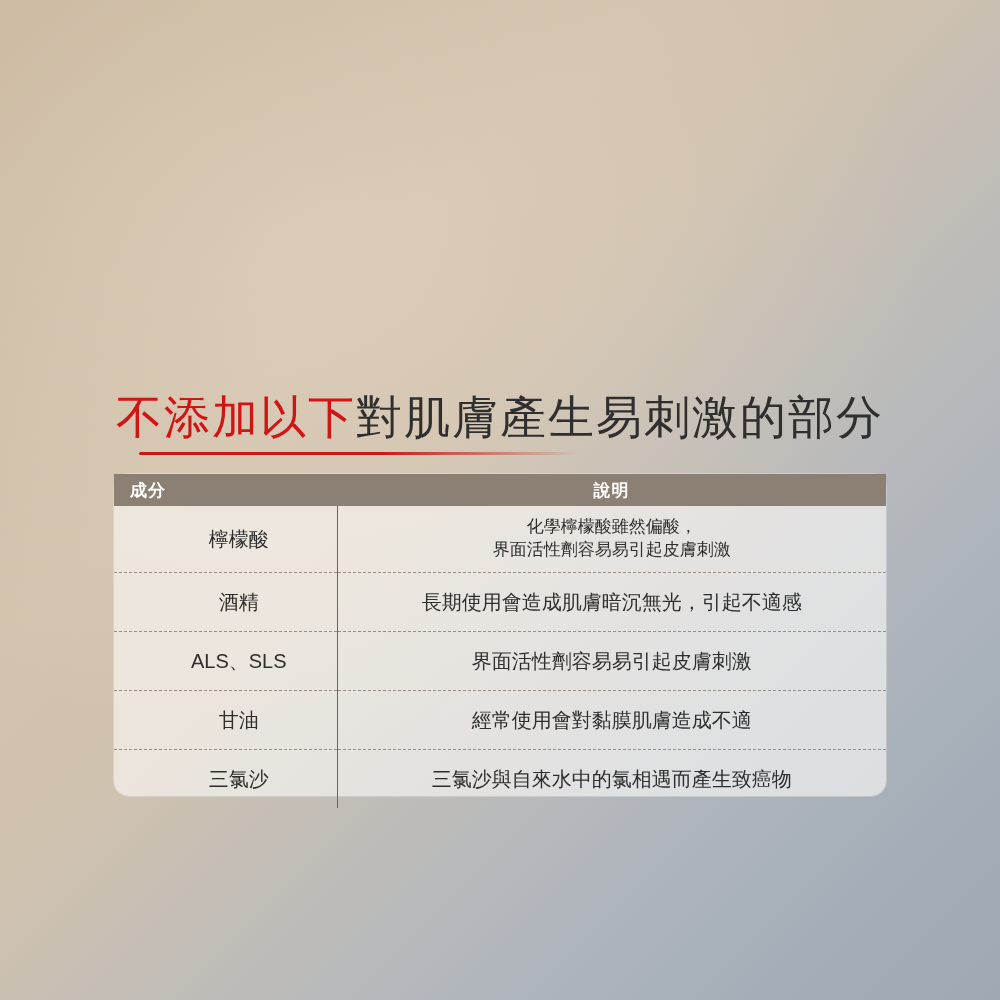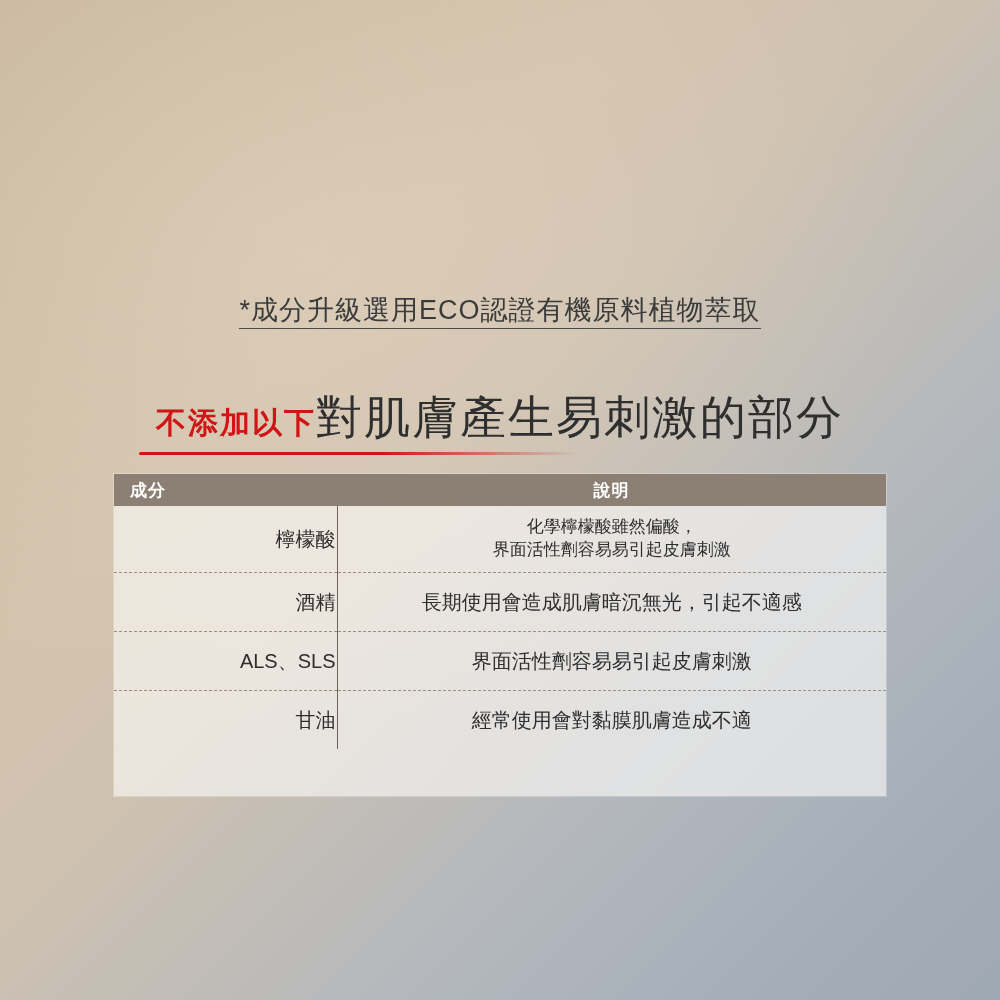--- a/index.html
+++ b/index.html
@@ -56,24 +56,24 @@
   .headline {
     position: absolute;
     top: 394px;
     left: 0;
     width: 1000px;
     text-align: center;
     white-space: nowrap;
     line-height: 1;
   }
   .headline .red {
-    font-size: 30px;
+    font-size: 46px;
     color: #d01515;
     letter-spacing: 2px;
-    font-weight: 700;
+    font-weight: 400;
   }
   .headline .dark {
     font-size: 46px;
     color: #2f2f2f;
     letter-spacing: 2px;
     font-weight: 400;
     margin-top: 35px;
   }
   .headline-rule {
     position: absolute;
@@ -86,20 +86,21 @@
   }
 
   .table-wrap {
     position: absolute;
     top: 474px;
     left: 114px;
     width: 772px;
     height: 322px;
     background: rgba(252,250,248,0.62);
     box-shadow: 0 0 0 1px rgba(255,255,255,0.25);
+    border-radius: 15px;
   }
   table.ingredients {
     width: 100%;
     border-collapse: collapse;
     table-layout: fixed;
   }
   table.ingredients thead th {
     background: #8c7f73;
     color: #ffffff;
     font-size: 17px;
@@ -120,44 +121,41 @@
     color: #333333;
     border-bottom: 1px dashed #9b8f84;
     height: 56px;
     vertical-align: middle;
   }
   table.ingredients tbody tr:last-child td {
     border-bottom: none;
   }
   table.ingredients td.name {
     padding-left: 28px;
-    text-align: right;
+    text-align: center;
     border-right: 1px solid #6f6259;
     color: #2e2e2e;
   }
   table.ingredients td.desc {
     text-align: center;
     padding: 0 18px;
     color: #2e2e2e;
     line-height: 1.35;
   }
   table.ingredients td.desc .line {
     display: block;
     font-size: 17px;
   }
   table.ingredients tr.row-0 td { height: 64px; }
 </style>
 </head>
 <body>
 
 <div class="page">
 
-  <div class="subtitle">
-    <span>*成分升級選用ECO認證有機原料植物萃取</span>
-  </div>
 
   <div class="headline">
     <span class="red">不添加以下</span><span class="dark">對肌膚產生易刺激的部分</span>
   </div>
   <div class="headline-rule"></div>
 
   <div class="table-wrap">
     <table class="ingredients">
       <thead>
         <tr>
@@ -178,17 +176,21 @@
           <td class="desc">長期使用會造成肌膚暗沉無光，引起不適感</td>
         </tr>
         <tr>
           <td class="name">ALS、SLS</td>
           <td class="desc">界面活性劑容易易引起皮膚刺激</td>
         </tr>
         <tr>
           <td class="name">甘油</td>
           <td class="desc">經常使用會對黏膜肌膚造成不適</td>
         </tr>
+        <tr>
+          <td class="name">三氯沙</td>
+          <td class="desc">三氯沙與自來水中的氯相遇而產生致癌物</td>
+        </tr>
       </tbody>
     </table>
   </div>
 
 </div>
 
 </body></html>

